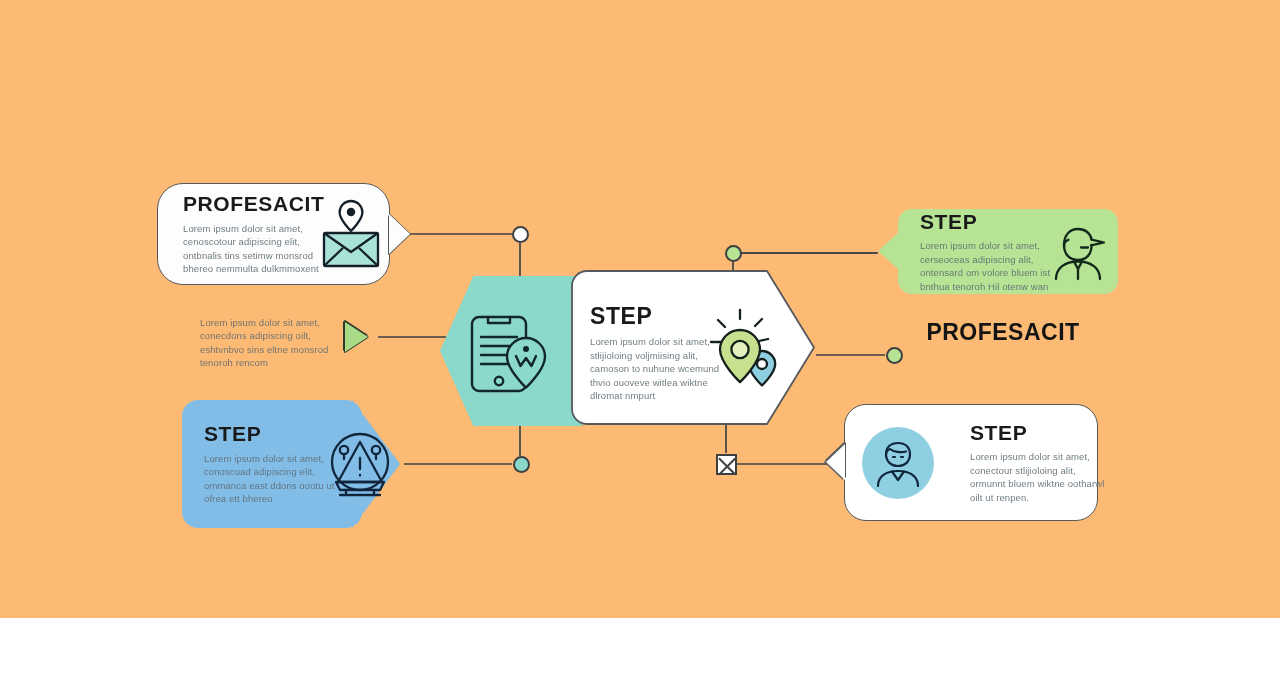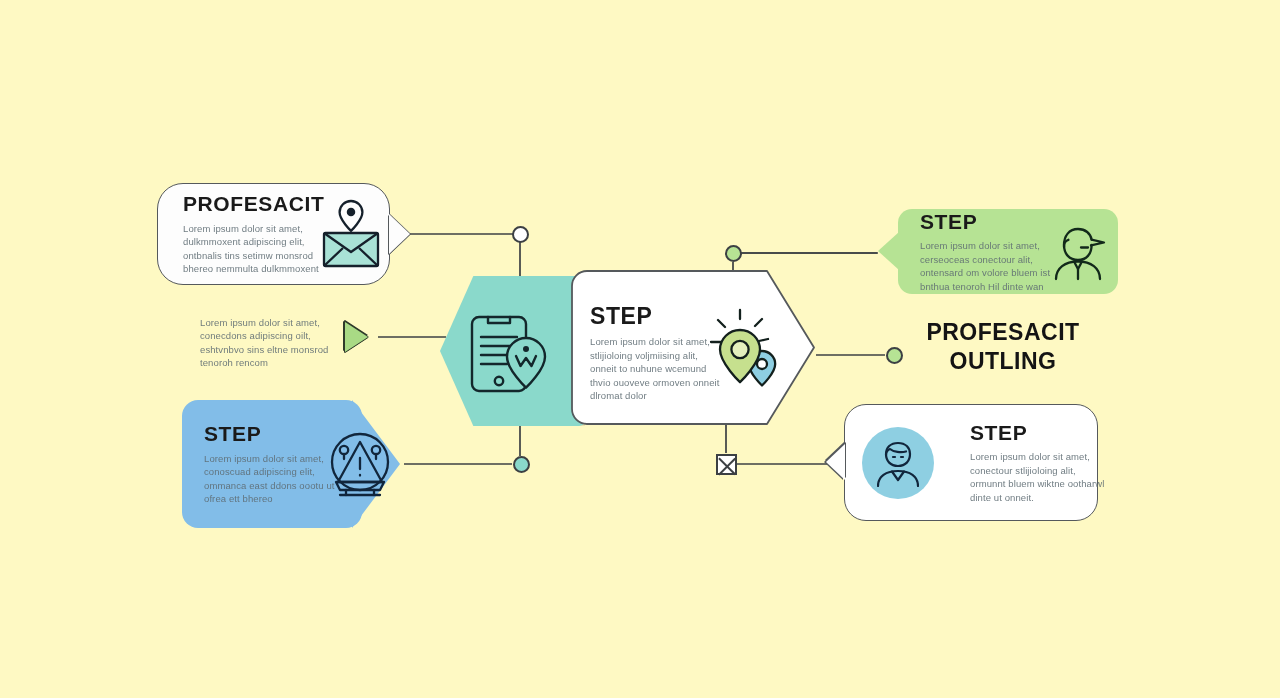--- a/index.html
+++ b/index.html
@@ -6,22 +6,22 @@
     margin: 0;
     padding: 0;
     background: #ffffff;
   }
   body {
     font-family: "Liberation Sans", sans-serif;
   }
   #canvas {
     position: relative;
     width: 1280px;
-    height: 698px;
-    background: #fef9c3;
+    height: 618px;
+    background: #fdba74;
     overflow: hidden;
   }
   #connectors {
     position: absolute;
     left: 0;
     top: 0;
     width: 1280px;
     height: 698px;
     pointer-events: none;
   }
@@ -259,21 +259,21 @@
   </svg>
 
   <div class="card" id="card-profesacit">
     <div class="shell"></div>
     <div class="tail"></div>
     <div class="card-inner" style="padding:0 14px 0 26px;">
       <div class="txtblock">
         <div class="title">PROFESACIT</div>
         <div class="body">
           <span>Lorem ipsum dolor sit amet,</span>
-          <span>dulkmmoxent adipiscing elit,</span>
+          <span>cenoscotour adipiscing elit,</span>
           <span>ontbnalis tins setimw monsrod</span>
           <span>bhereo nemmulta dulkmmoxent</span>
         </div>
       </div>
 
       <div class="icon-wrap" style="right:6px; top:14px;">
         <svg width="66" height="72" viewBox="0 0 66 72">
           <g fill="none" stroke="#15202b" stroke-width="2.3" stroke-linejoin="round">
             <path d="M33 4 c-6.3 0 -11.4 5 -11.4 11.2 c0 7.8 11.4 18.6 11.4 18.6 s11.4 -10.8 11.4 -18.6 C44.4 9 39.3 4 33 4 Z"></path>
             <circle cx="33" cy="15" r="3.1" fill="#15202b"></circle>
@@ -287,23 +287,23 @@
   </div>
 
   <div class="card" id="card-step-green">
     <div class="shell"></div>
     <div class="tail"></div>
     <div class="card-inner" style="padding:0 8px 0 22px;">
       <div class="txtblock">
         <div class="title">STEP</div>
         <div class="body">
           <span>Lorem ipsum dolor sit amet,</span>
-          <span>cerseoceas conectour alit,</span>
+          <span>cerseoceas adipiscing alit,</span>
           <span>ontensard om volore bluem ist</span>
-          <span>bnthua tenoroh Hil dinte wan</span>
+          <span>bnthua tenoroh Hil otenw wan</span>
         </div>
       </div>
       <div class="icon-wrap" style="right:10px; top:14px;">
         <svg width="60" height="58" viewBox="0 0 60 58">
           <g fill="none" stroke="#12291a" stroke-width="2.3" stroke-linejoin="round" stroke-linecap="round">
             <path d="M16 22 c0 -9 5 -16 14 -16 c7.5 0 12.5 4.5 13.6 10.6"></path>
             <path d="M43.6 16.6 L56 19.5 L43 22.4"></path>
             <path d="M16 22 c0 9 5.5 15 14 15 c8.5 0 13.6 -6 13.6 -15"></path>
             <path d="M16 24 c-0.2 -4 1.4 -6.3 4.4 -7.2"></path>
             <path d="M33 24.5 h7"></path>
@@ -338,23 +338,23 @@
           <circle cx="58" cy="36" r="1.8" fill="#13272b"></circle>
         </g>
       </svg>
     </div>
 
     <div style="position:absolute; left:150px; top:34px;">
       <div class="title big">STEP</div>
       <div class="body">
         <span>Lorem ipsum dolor sit amet,</span>
         <span>stlijioloing voljmiising alit,</span>
-        <span>onneit to nuhune wcemund</span>
-        <span>thvio ouoveve ormoven onneit</span>
-        <span>dlromat dolor</span>
+        <span>camoson to nuhune wcemund</span>
+        <span>thvio ouoveve witlea wiktne</span>
+        <span>dlromat nmpurt</span>
       </div>
     </div>
 
     <div class="icon-wrap" style="left:268px; top:38px;">
       <svg width="84" height="82" viewBox="0 0 84 82">
         <g fill="none" stroke="#13201d" stroke-width="2.3" stroke-linejoin="round" stroke-linecap="round">
           <path d="M13 34 H3 M17 19 L10 12 M32 11 V2 M47 18 L54 11 M51 33 L60 31"></path>
           <path d="M52 57 c-7.5 0 -13.5 6 -13.5 13.4 c0 1 0.1 1.9 0.3 2.8 l13.2 5.2 l13.2 -5.2 c0.2 -0.9 0.3 -1.8 0.3 -2.8 C65.5 63 59.5 57 52 57 Z" fill="#8ecfe2" transform="translate(0,-12)"></path>
           <path d="M54 43 c-7.3 0 -13.2 5.9 -13.2 13 c0 9 13.2 21.5 13.2 21.5 s13.2 -12.5 13.2 -21.5 C67.2 48.9 61.3 43 54 43 Z" fill="#8ecfe2"></path>
           <circle cx="54" cy="56" r="5" fill="#ffffff"></circle>
@@ -412,39 +412,38 @@
             <path d="M15 30.5 L21 39 L27 30.5"></path>
           </g>
         </svg>
       </div>
       <div class="txtblock" style="margin-left:108px;">
         <div class="title">STEP</div>
         <div class="body">
           <span>Lorem ipsum dolor sit amet,</span>
           <span>conectour stlijioloing alit,</span>
           <span>ormunnt bluem wiktne ootharwl</span>
-          <span>dinte ut onneit.</span>
+          <span>oilt ut renpen.</span>
         </div>
       </div>
     </div>
   </div>
 
   <div id="loose-text">
     <div class="body">
       <span>Lorem ipsum dolor sit amet,</span>
       <span>conecdons adipiscing oilt,</span>
       <span>eshtvnbvo sins eltne monsrod</span>
       <span>tenoroh rencom</span>
     </div>
   </div>
   <div class="tri-marker" style="left:345px; top:322px;"></div>
 
   <div id="heading-right">
     <div class="hl">PROFESACIT</div>
-    <div class="hl">OUTLING</div>
   </div>
 
   <div class="node circle" style="left:512px; top:226px; background:#ffffff;"></div>
   <div class="node circle" style="left:725px; top:245px; background:#b6e394;"></div>
   <div class="node circle" style="left:886px; top:347px; background:#b6e394;"></div>
   <div class="node circle" style="left:513px; top:456px; background:#8ad9cb;"></div>
   <div class="node square" style="left:716px; top:454px; background:#ffffff;"></div>
 
 </div>
 

